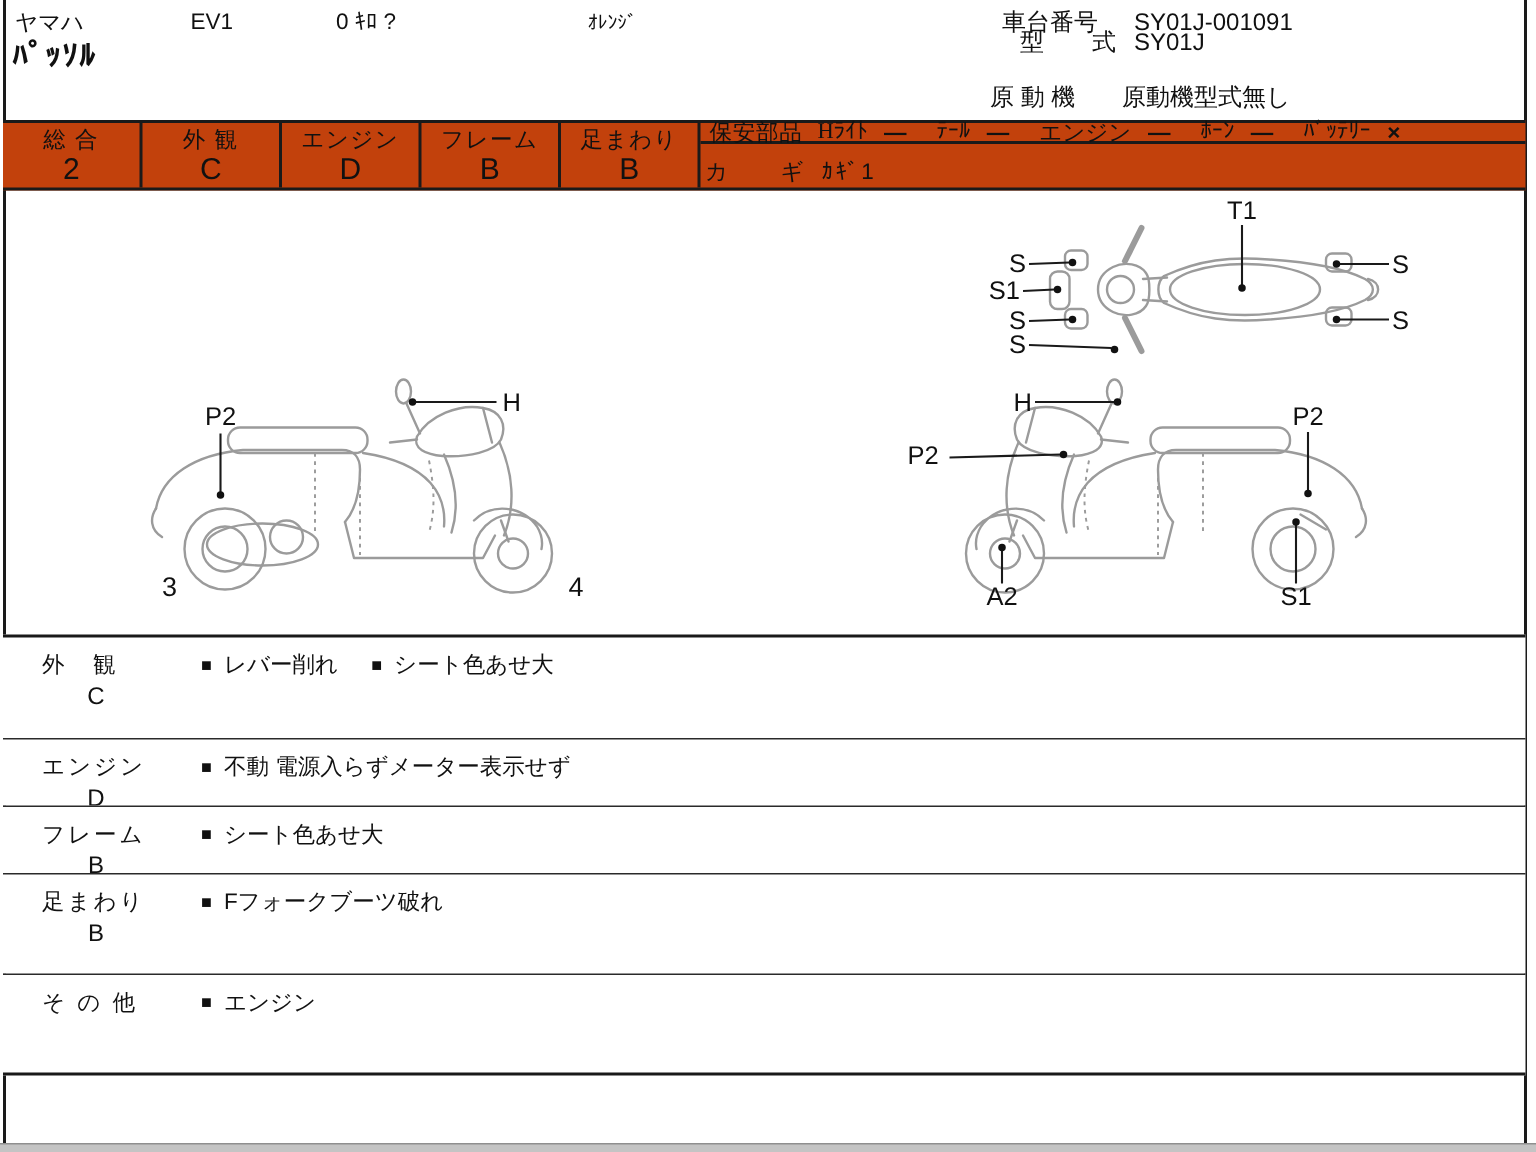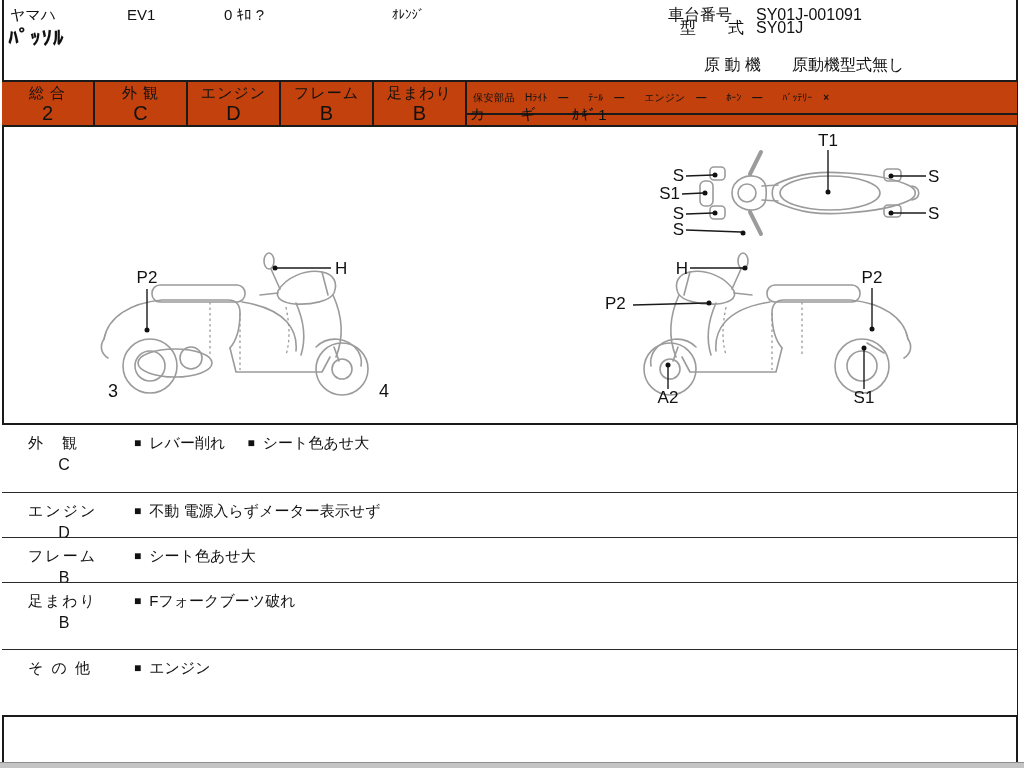--- a/index.html
+++ b/index.html
@@ -5,40 +5,40 @@
   html,body{margin:0;padding:0;background:#ffffff;}
   body{width:1024px;height:768px;position:relative;overflow:hidden;
        font-family:"Liberation Sans","DejaVu Sans",sans-serif;color:#111;}
   .sheet{position:absolute;left:0;top:0;width:1024px;height:768px;background:#fff;}
   .abs{position:absolute;}
   
   .vline{position:absolute;width:0;border-left:2px solid #1a1a1a;}
   
   .h-small{font-size:15px;white-space:nowrap;}
   .h-color{font-size:13px;white-space:nowrap;}
-  .h-model{font-size:21px;font-weight:bold;white-space:nowrap;letter-spacing:1px;}
+  .h-model{font-size:21px;font-weight:bold;white-space:nowrap;letter-spacing:1px;font-family:Liberation Mono, monospace;}
   .h-right{font-size:16px;white-space:nowrap;}
   .h-right .lab{display:inline-block;min-width:88px;}
   
   .strip{position:absolute;left:2px;top:80px;width:1015px;height:43px;
          border-top:2px solid #1a1a1a;border-bottom:2px solid #1a1a1a;background:#c2410c;}
   .rcell{position:absolute;top:0;height:43px;width:93px;border-right:2px solid #1a1a1a;
          text-align:center;box-sizing:border-box;}
   .rcell .rl{font-size:15px;margin-top:2px;letter-spacing:1px;}
   .rcell .rv{font-size:20px;line-height:20px;}
   .safety{position:absolute;left:465px;top:0;width:550px;height:43px;}
-  .saf-top{position:absolute;left:0;top:0;width:550px;height:33px;border-bottom:2px solid #1a1a1a;
-           box-sizing:border-box;display:flex;align-items:center;font-size:10px;white-space:nowrap;}
+  .saf-top{position:absolute;left:0;top:0;width:550px;height:14px;border-bottom:2px solid #1a1a1a;
+           box-sizing:border-box;display:flex;align-items:center;font-size:15px;white-space:nowrap;}
   .saf-title{margin-left:6px;letter-spacing:0.5px;}
-  .saf-name{margin-left:20px;}
+  .saf-name{margin-left:20px;font-family:Liberation Serif, serif;}
   .saf-status{margin-left:11px;font-weight:bold;}
   .saf-bot{position:absolute;left:0;top:22px;width:550px;height:21px;display:flex;align-items:center;
            font-size:15px;}
   .key-lab{margin-left:3px;letter-spacing:10px;}
-  .key-val{margin-left:26px;letter-spacing:2px;}
+  .key-val{margin-left:2px;letter-spacing:2px;}
   
   .section{position:absolute;left:2px;width:1015px;border-top:1px solid #2a2a2a;box-sizing:border-box;background:#fff;}
   .sec-label{position:absolute;left:26px;top:9px;font-size:15px;letter-spacing:2px;white-space:nowrap;}
   .sec-grade{position:absolute;left:26px;top:31px;width:72px;text-align:center;font-size:16px;}
   .sec-comments{position:absolute;left:132px;top:9px;font-size:15px;white-space:nowrap;}
   .bullet{font-size:12px;margin-right:8px;position:relative;top:-1px;}
   .bullet2{margin-left:18px;}
   
   .band{position:absolute;left:0;top:762px;width:1024px;height:6px;background:#c4c4c4;border-top:1px solid #8f8f8f;}
   svg{position:absolute;overflow:visible;}
@@ -61,21 +61,21 @@
   <div class="abs h-small" style="left:224px;top:6px;">0 ｷﾛ ?</div>
   <div class="abs h-color" style="left:392px;top:7px;">ｵﾚﾝｼﾞ</div>
   <div class="abs h-model" style="left:8px;top:26px;">ﾊﾟｯｿﾙ</div>
 
   <div class="abs h-right" style="left:668px;top:5px;">
     <span class="lab">車台番号</span><span>SY01J-001091</span>
   </div>
   <div class="abs h-right" style="left:668px;top:18px;text-align:center;">
     <span class="lab">型　　式</span><span>SY01J</span>
   </div>
-  <div class="abs h-right" style="left:704px;top:55px;">
+  <div class="abs h-right" style="left:660px;top:55px;">
     <span class="lab">原 動 機</span><span>原動機型式無し</span>
   </div>
 
   <div class="strip">
     <div class="rcell" style="left:0;">
       <div class="rl">総 合</div>
       <div class="rv">2</div>
     </div>
     <div class="rcell" style="left:93px;">
       <div class="rl">外 観</div>

